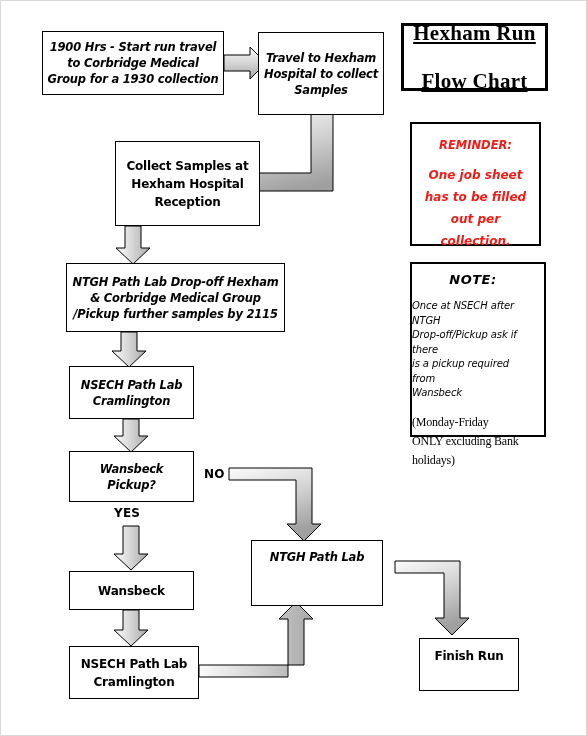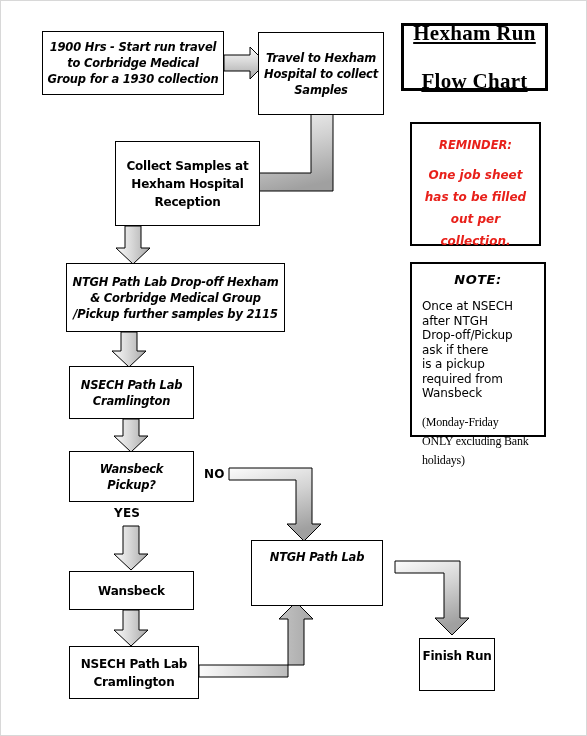--- a/index.html
+++ b/index.html
@@ -78,37 +78,38 @@
     line-height: 22px;
     color: #e8201a;
   }
   .reminder-box .rem-head { margin-bottom: 8px; font-size: 11.5px; }
 
   
   .note-box {
     border: 2px solid #000000;
     align-items: stretch;
     justify-content: flex-start;
-    padding: 8px 10px 0 10px;
+    padding: 8px 10px 0 0;
     text-align: left;
   }
   .note-head {
     text-align: center;
     font-family: "DejaVu Sans", sans-serif;
     font-style: italic;
     font-weight: bold;
     font-size: 13px;
     letter-spacing: 0.5px;
     margin-bottom: 12px;
   }
   .note-small {
     font-family: "DejaVu Sans", sans-serif;
-    font-size: 12px;
+    font-size: 10px;
     line-height: 14.5px;
     letter-spacing: -0.1px;
+    font-style: italic;
   }
   .note-big {
     font-family: Liberation Serif, serif;
     font-size: 12px;
     line-height: 19px;
     margin-top: 12px;
     letter-spacing: -0.2px;
   }
 
   .conn { position: absolute; z-index: 1; }
@@ -265,17 +266,17 @@
 
   <div class="box plain" style="left:68px; top:645px; width:130px; height:53px;">
     <span class="ln">NSECH Path Lab</span>
     <span class="ln">Cramlington</span>
   </div>
 
   <div class="box italic" style="left:250px; top:539px; width:132px; height:66px; justify-content:flex-start; padding-top:8px;">
     <span class="ln">NTGH Path Lab</span>
   </div>
 
-  <div class="box plain" style="left:418px; top:637px; width:76px; height:53px; justify-content:flex-start; padding-top:8px;">
+  <div class="box plain" style="left:418px; top:637px; width:100px; height:53px; justify-content:flex-start; padding-top:8px;">
     <span class="ln">Finish Run</span>
   </div>
 
 </div>
 
 </body></html>

